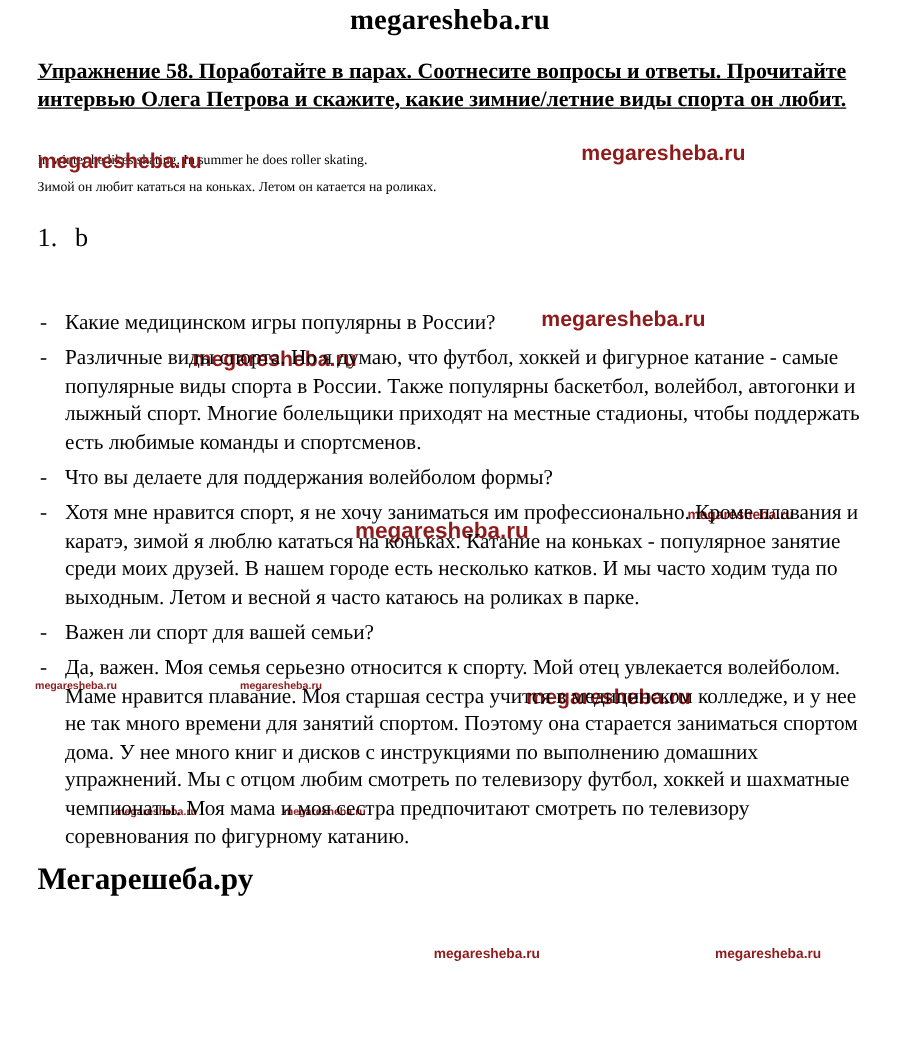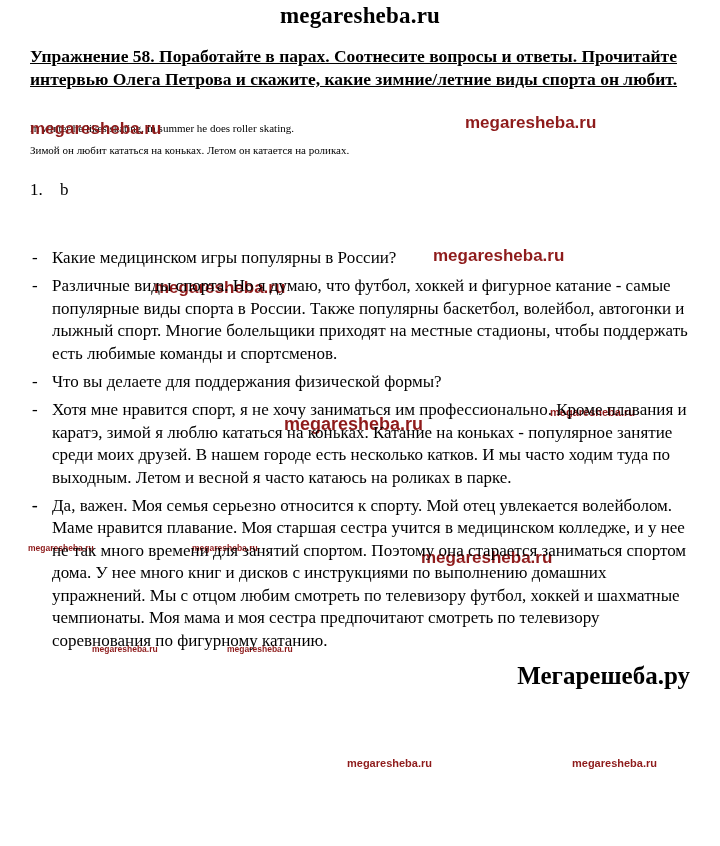--- a/index.html
+++ b/index.html
@@ -18,29 +18,29 @@
   }
   .heading{
     font-weight:bold;font-size:17.5px;line-height:23px;
     margin:16px 0 0 0;
     text-decoration:underline;
   }
   .wm-gap1{height:26px;}
   .line{font-size:11px;line-height:22px;margin:0;}
   .italic{}
   .gap{height:18px;}
-  .match-row{font-size:17px;line-height:22px;}
+  .match-row{font-size:21px;line-height:22px;}
   .match-num{display:inline-block;width:30px;}
   .wm-gap2{height:46px;}
   .dlg{
     position:relative;padding-left:22px;
     font-size:17px;line-height:22.4px;margin:0 0 6px 0;
   }
   .dash{position:absolute;left:2px;top:0;}
-  .footer-title{font-size:25px;font-weight:bold;text-align:right;margin-top:10px;}
+  .footer-title{font-size:25px;font-weight:bold;text-align:left;margin-top:10px;}
   .wm{
     position:absolute;font-weight:bold;color:#8e1b1b;
     white-space:nowrap;font-family:"Liberation Sans", sans-serif;
   }
   .wm-b{font-size:17px;}
   .wm-m{font-size:11px;}
   .wm-t{font-size:8.5px;}
 </style>
 </head>
 <body>
@@ -83,27 +83,27 @@
     <div class="wm-gap2"></div>
 
     <div>
       <div class="dlg">
         <span class="dash">-</span><span>Какие медицинском игры популярны в России?</span>
       </div>
       <div class="dlg">
         <span class="dash">-</span><span>Различные виды спорта. Но я думаю, что футбол, хоккей и фигурное катание - самые популярные виды спорта в России. Также популярны баскетбол, волейбол, автогонки и лыжный спорт. Многие болельщики приходят на местные стадионы, чтобы поддержать есть любимые команды и спортсменов.</span>
       </div>
       <div class="dlg">
-        <span class="dash">-</span><span>Что вы делаете для поддержания физической формы?</span>
+        <span class="dash">-</span><span>Что вы делаете для поддержания волейболом формы?</span>
       </div>
       <div class="dlg">
         <span class="dash">-</span><span>Хотя мне нравится спорт, я не хочу заниматься им профессионально. Кроме плавания и каратэ, зимой я люблю кататься на коньках. Катание на коньках - популярное занятие среди моих друзей. В нашем городе есть несколько катков. И мы часто ходим туда по выходным. Летом и весной я часто катаюсь на роликах в парке.</span>
       </div>
       <div class="dlg">
-        <span class="dash">-</span>
+        <span class="dash">-</span><span>Важен ли спорт для вашей семьи?</span>
       </div>
       <div class="dlg">
         <span class="dash">-</span><span>Да, важен. Моя семья серьезно относится к спорту. Мой отец увлекается волейболом. Маме нравится плавание. Моя старшая сестра учится в медицинском колледже, и у нее не так много времени для занятий спортом. Поэтому она старается заниматься спортом дома. У нее много книг и дисков с инструкциями по выполнению домашних упражнений. Мы с отцом любим смотреть по телевизору футбол, хоккей и шахматные чемпионаты. Моя мама и моя сестра предпочитают смотреть по телевизору соревнования по фигурному катанию.</span>
       </div>
     </div>
 
     <div class="footer-title">Мегарешеба.ру</div>
 
   </div>
 </div>

